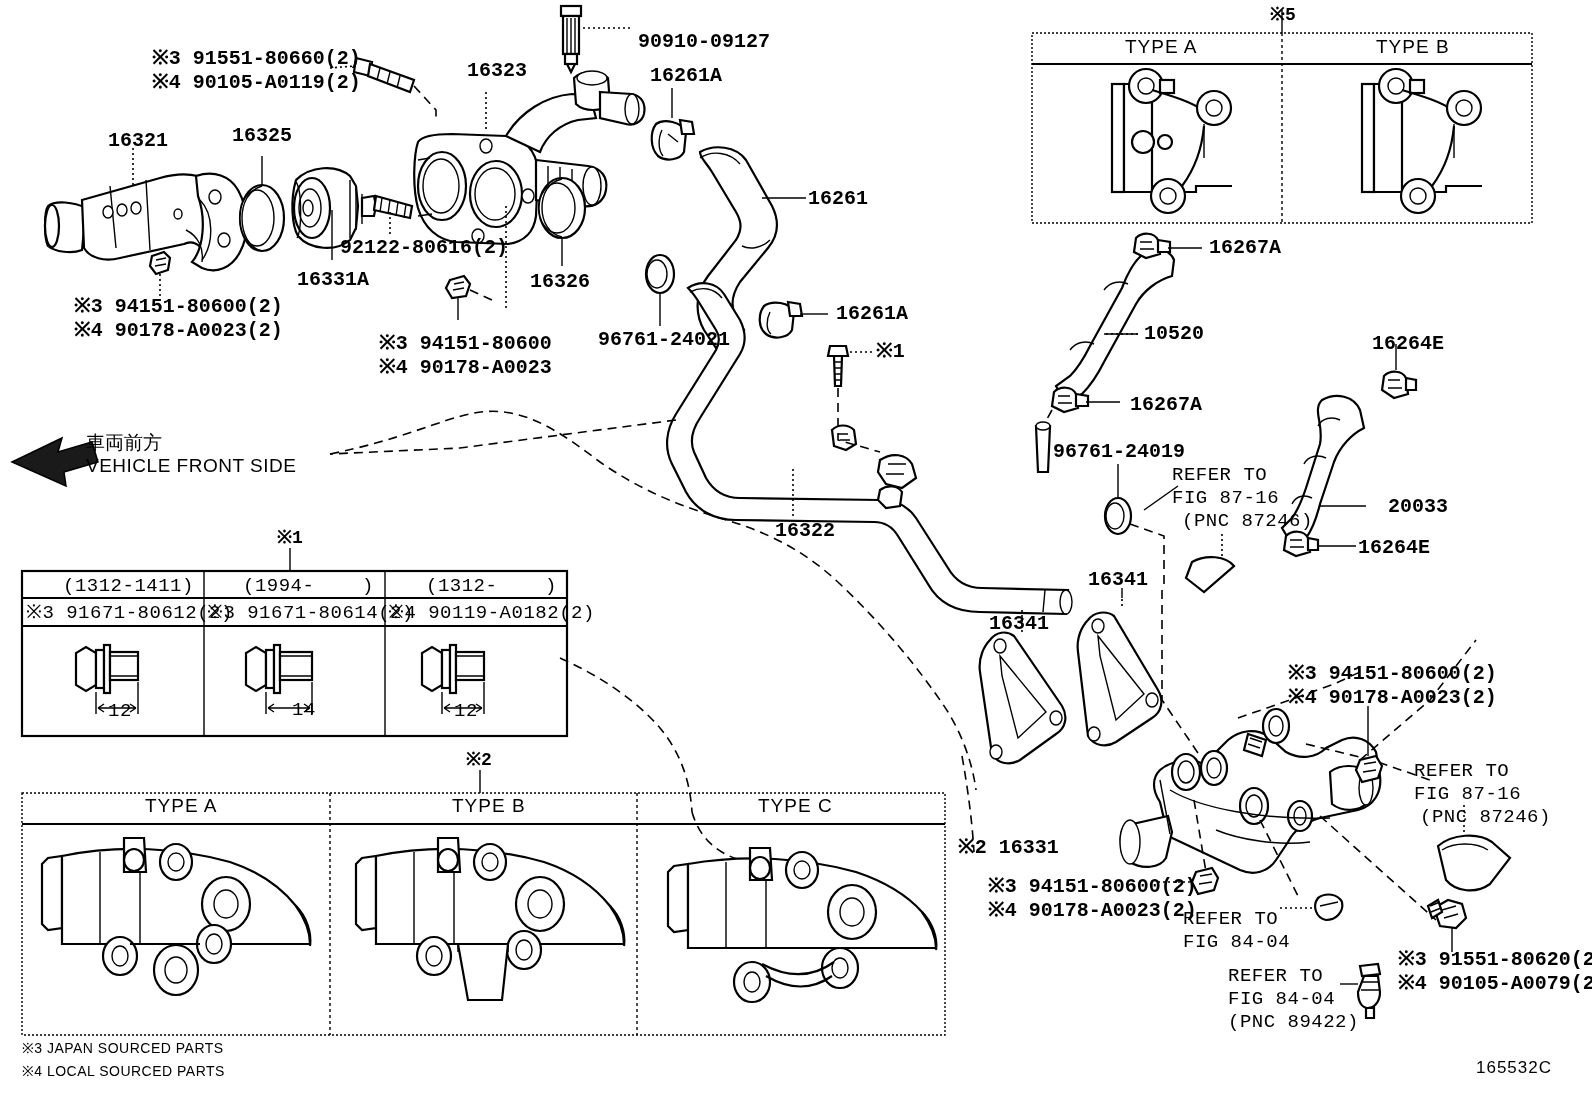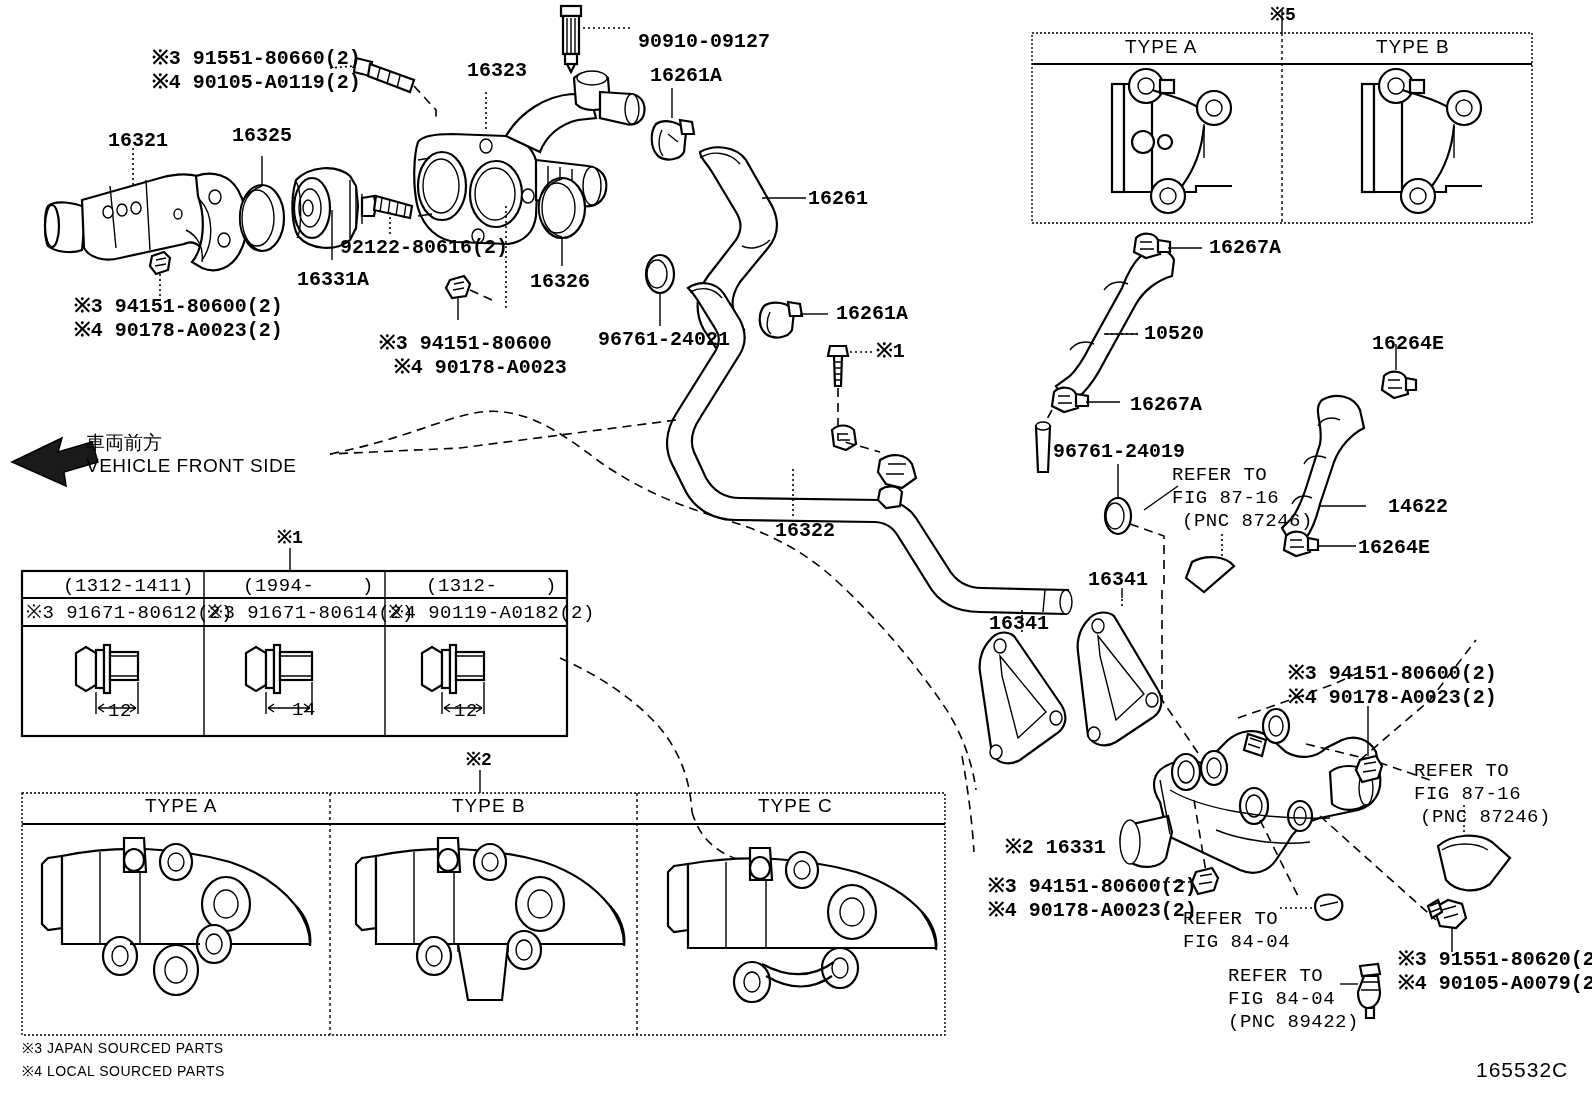--- a/index.html
+++ b/index.html
@@ -7,21 +7,21 @@
        font-family:"Liberation Mono","DejaVu Sans Mono",monospace;color:#000;}
   #stage{position:absolute;left:0;top:0;width:1592px;height:1099px;}
   .lbl{position:absolute;white-space:pre;font-family:"Liberation Mono",monospace;
        font-size:20px;font-weight:700;letter-spacing:0px;line-height:1.18;}
   .lbl.sm{font-size:18px;}
   .lbl.thin{font-weight:400;font-family:"Liberation Sans",sans-serif;letter-spacing:.5px;}
   .lbl.jp{font-family:"DejaVu Sans",sans-serif;font-weight:400;font-size:19px;}
   .lbl.tbl{font-family:"Liberation Sans",sans-serif;font-weight:400;font-size:19px;letter-spacing:1px;}
   .lbl.code{font-size:19px;font-weight:400;letter-spacing:.5px;}
   .lbl.footer{font-family:"Liberation Sans",sans-serif;font-weight:400;font-size:14px;letter-spacing:.5px;}
-  .lbl.dnum{font-family:"Liberation Sans",sans-serif;font-weight:400;font-size:21px;letter-spacing:1px;}
+  .lbl.dnum{font-family:"Liberation Sans",sans-serif;font-weight:400;font-size:17px;letter-spacing:1px;}
   svg{position:absolute;left:0;top:0;}
   .ln{stroke:#000;fill:none;}
   .w1{stroke-width:1.4;}
   .w2{stroke-width:2.2;}
   .dotted{stroke-dasharray:2 3;stroke-width:1.6;}
   .dashed{stroke-dasharray:9 6;stroke-width:1.6;}
   .fillw{fill:#fff;}
 </style>
 </head>
 <body>
@@ -558,52 +558,52 @@
 <div class="lbl" style="left:808px;top:187px;">16261</div>
 
 <div class="lbl" style="left:340px;top:236px;">92122-80616(2)</div>
 <div class="lbl" style="left:530px;top:270px;">16326</div>
 <div class="lbl" style="left:297px;top:268px;">16331A</div>
 
 <div class="lbl" style="left:74px;top:295px;">※3 94151-80600(2)</div>
 <div class="lbl" style="left:74px;top:319px;">※4 90178-A0023(2)</div>
 
 <div class="lbl" style="left:379px;top:332px;">※3 94151-80600</div>
-<div class="lbl" style="left:394px;top:356px;text-align:right;">※4 90178-A0023</div>
+<div class="lbl" style="left:379px;top:356px;text-align:right;">※4 90178-A0023</div>
 
 <div class="lbl" style="left:598px;top:328px;">96761-24021</div>
 <div class="lbl" style="left:836px;top:302px;">16261A</div>
 <div class="lbl" style="left:876px;top:340px;">※1</div>
 
 <div class="lbl" style="left:1209px;top:236px;">16267A</div>
 <div class="lbl" style="left:1144px;top:322px;">10520</div>
 <div class="lbl" style="left:1130px;top:393px;">16267A</div>
 <div class="lbl" style="left:1053px;top:440px;">96761-24019</div>
 
 <div class="lbl" style="left:1372px;top:332px;">16264E</div>
-<div class="lbl" style="left:1388px;top:495px;">14622</div>
+<div class="lbl" style="left:1388px;top:495px;">20033</div>
 <div class="lbl" style="left:1358px;top:536px;">16264E</div>
 
 <div class="lbl code" style="left:1172px;top:464px;">REFER TO</div>
 <div class="lbl code" style="left:1172px;top:487px;">FIG 87-16</div>
 <div class="lbl code" style="left:1182px;top:510px;">(PNC 87246)</div>
 
 <div class="lbl" style="left:775px;top:519px;">16322</div>
 
 <div class="lbl" style="left:1088px;top:568px;">16341</div>
 <div class="lbl" style="left:989px;top:612px;">16341</div>
 
 <div class="lbl" style="left:1288px;top:662px;">※3 94151-80600(2)</div>
 <div class="lbl" style="left:1288px;top:686px;">※4 90178-A0023(2)</div>
 
 <div class="lbl code" style="left:1414px;top:760px;">REFER TO</div>
 <div class="lbl code" style="left:1414px;top:783px;">FIG 87-16</div>
 <div class="lbl code" style="left:1420px;top:806px;">(PNC 87246)</div>
 
-<div class="lbl" style="left:1005px;top:836px;">※2 16331</div>
+<div class="lbl" style="left:958px;top:836px;">※2 16331</div>
 
 <div class="lbl" style="left:988px;top:875px;">※3 94151-80600(2)</div>
 <div class="lbl" style="left:988px;top:899px;">※4 90178-A0023(2)</div>
 
 <div class="lbl code" style="left:1183px;top:908px;">REFER TO</div>
 <div class="lbl code" style="left:1183px;top:931px;">FIG 84-04</div>
 
 <div class="lbl" style="left:1398px;top:948px;">※3 91551-80620(2)</div>
 <div class="lbl" style="left:1398px;top:972px;">※4 90105-A0079(2)</div>
 

